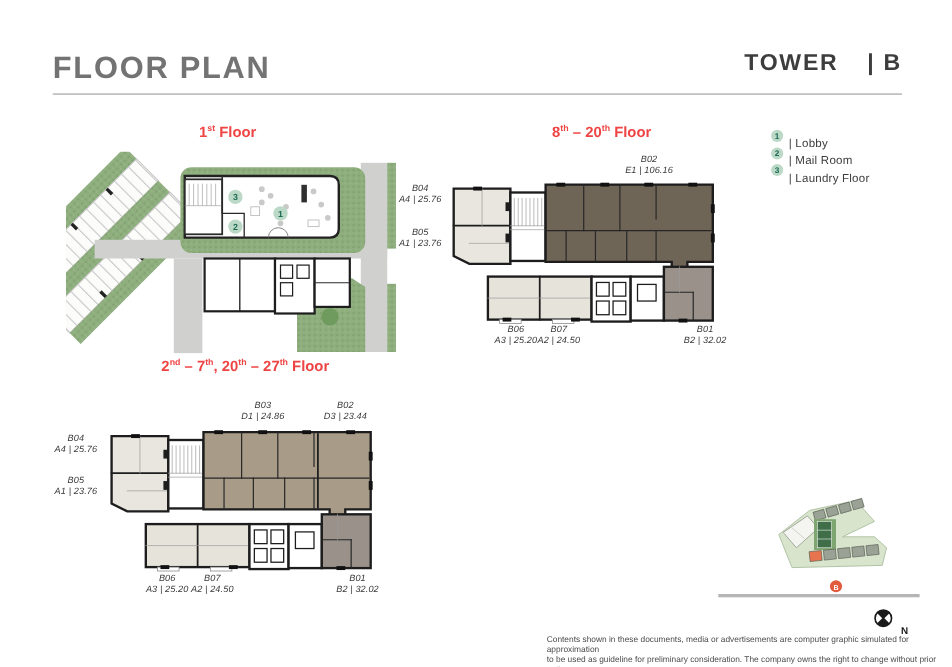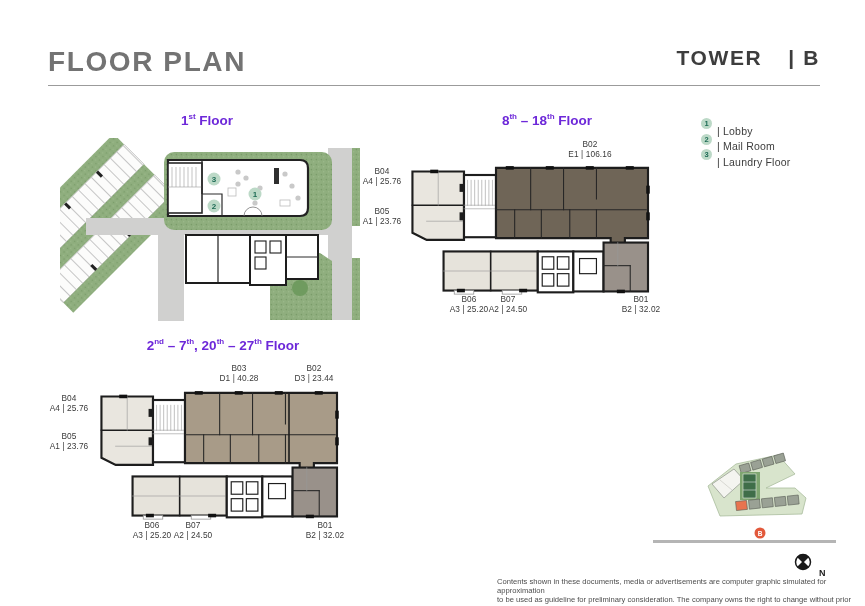--- a/index.html
+++ b/index.html
@@ -8,26 +8,26 @@
 
   
   .hdr-title { position:absolute; left:48px; top:46px; font-size:28px; font-weight:bold;
                letter-spacing:1.6px; color:#737373; }
   .hdr-tower { position:absolute; right:45px; top:46px; font-size:21px; font-weight:bold;
                letter-spacing:1.6px; color:#3d3d3d; }
   .hdr-tower .unit { margin-left:26px; }
   .hdr-rule { position:absolute; left:48px; top:85px; width:772px; height:1px; background:#9b9b9b; }
 
   
-  .ptitle { position:absolute; font-size:13.5px; font-weight:bold; color:#6d28d9; text-align:center; }
+  .ptitle { position:absolute; font-size:13.5px; font-weight:bold; color:#ef4444; text-align:center; }
   .ptitle sup { font-size:8px; font-weight:bold; }
 
   
   .ulabel { position:absolute; font-size:8.3px; line-height:9.6px; color:#3a3a3a;
-            text-align:center; letter-spacing:0.1px; white-space:nowrap; }
+            text-align:center; letter-spacing:0.1px; white-space:nowrap;font-style:italic; }
   .ulabel.right { text-align:center; }
 
   .plan-svg { position:absolute; }
   .plan-high { --top:#6f6557; }
   .plan-mid  { --top:#a89b88; }
 
   
   .legend { position:absolute; left:701px; top:116px; }
   .legend-row { display:flex; align-items:center; height:15px; margin-bottom:0.5px; }
   .lnum { width:11px; height:11px; border-radius:50%; background:#bcd9c7; color:#1d6b55;
@@ -48,23 +48,23 @@
   <div class="hdr-title">FLOOR PLAN</div>
   <div class="hdr-tower">
     <span>TOWER</span><span class="unit">| B</span>
   </div>
   <div class="hdr-rule"></div>
 
   <div class="ptitle" style="left:107px;top:112px;width:200px;">
     <span>1</span><sup>st</sup><span> Floor</span>
   </div>
   <div class="ptitle" style="left:447px;top:112px;width:200px;">
-    <span>8</span><sup>th</sup><span> – 18</span><sup>th</sup><span>  Floor</span>
-  </div>
-  <div class="ptitle" style="left:123px;top:337px;width:200px;">
+    <span>8</span><sup>th</sup><span> – 20</span><sup>th</sup><span>  Floor</span>
+  </div>
+  <div class="ptitle" style="left:123px;top:325px;width:200px;">
     <span>2</span><sup>nd</sup><span> – 7</span><sup>th</sup><span>, 20</span><sup>th</sup><span> – 27</span><sup>th</sup><span> Floor</span>
   </div>
 
   <svg width="0" height="0" style="position:absolute" aria-hidden="true">
     <defs>
       <g id="tower-plan" stroke-linecap="square">
 
         <path d="M5,14 H63 V91 H21 L5,83 Z" fill="#e9e6df" stroke="#1d1d1d" stroke-width="2.4"></path>
         <line x1="5" y1="52" x2="63" y2="52" stroke="#1d1d1d" stroke-width="1.8"></line>
         <line x1="34" y1="14" x2="34" y2="52" stroke="#9a9a9a" stroke-width="0.7"></line>
@@ -257,21 +257,21 @@
     <div>B07</div>
       <div>A2 | 24.50</div>
   </div>
   <div class="ulabel" style="left:617px;top:295px;width:48px;">
     <div>B01</div>
       <div>B2 | 32.02</div>
   </div>
 
   <div class="ulabel" style="left:209px;top:364px;width:60px;">
     <div>B03</div>
-      <div>D1 | 40.28</div>
+      <div>D1 | 24.86</div>
   </div>
   <div class="ulabel" style="left:284px;top:364px;width:60px;">
     <div>B02</div>
       <div>D3 | 23.44</div>
   </div>
   <div class="ulabel right" style="left:45px;top:394px;width:48px;">
     <div>B04</div>
       <div>A4 | 25.76</div>
   </div>
   <div class="ulabel right" style="left:45px;top:432px;width:48px;">

